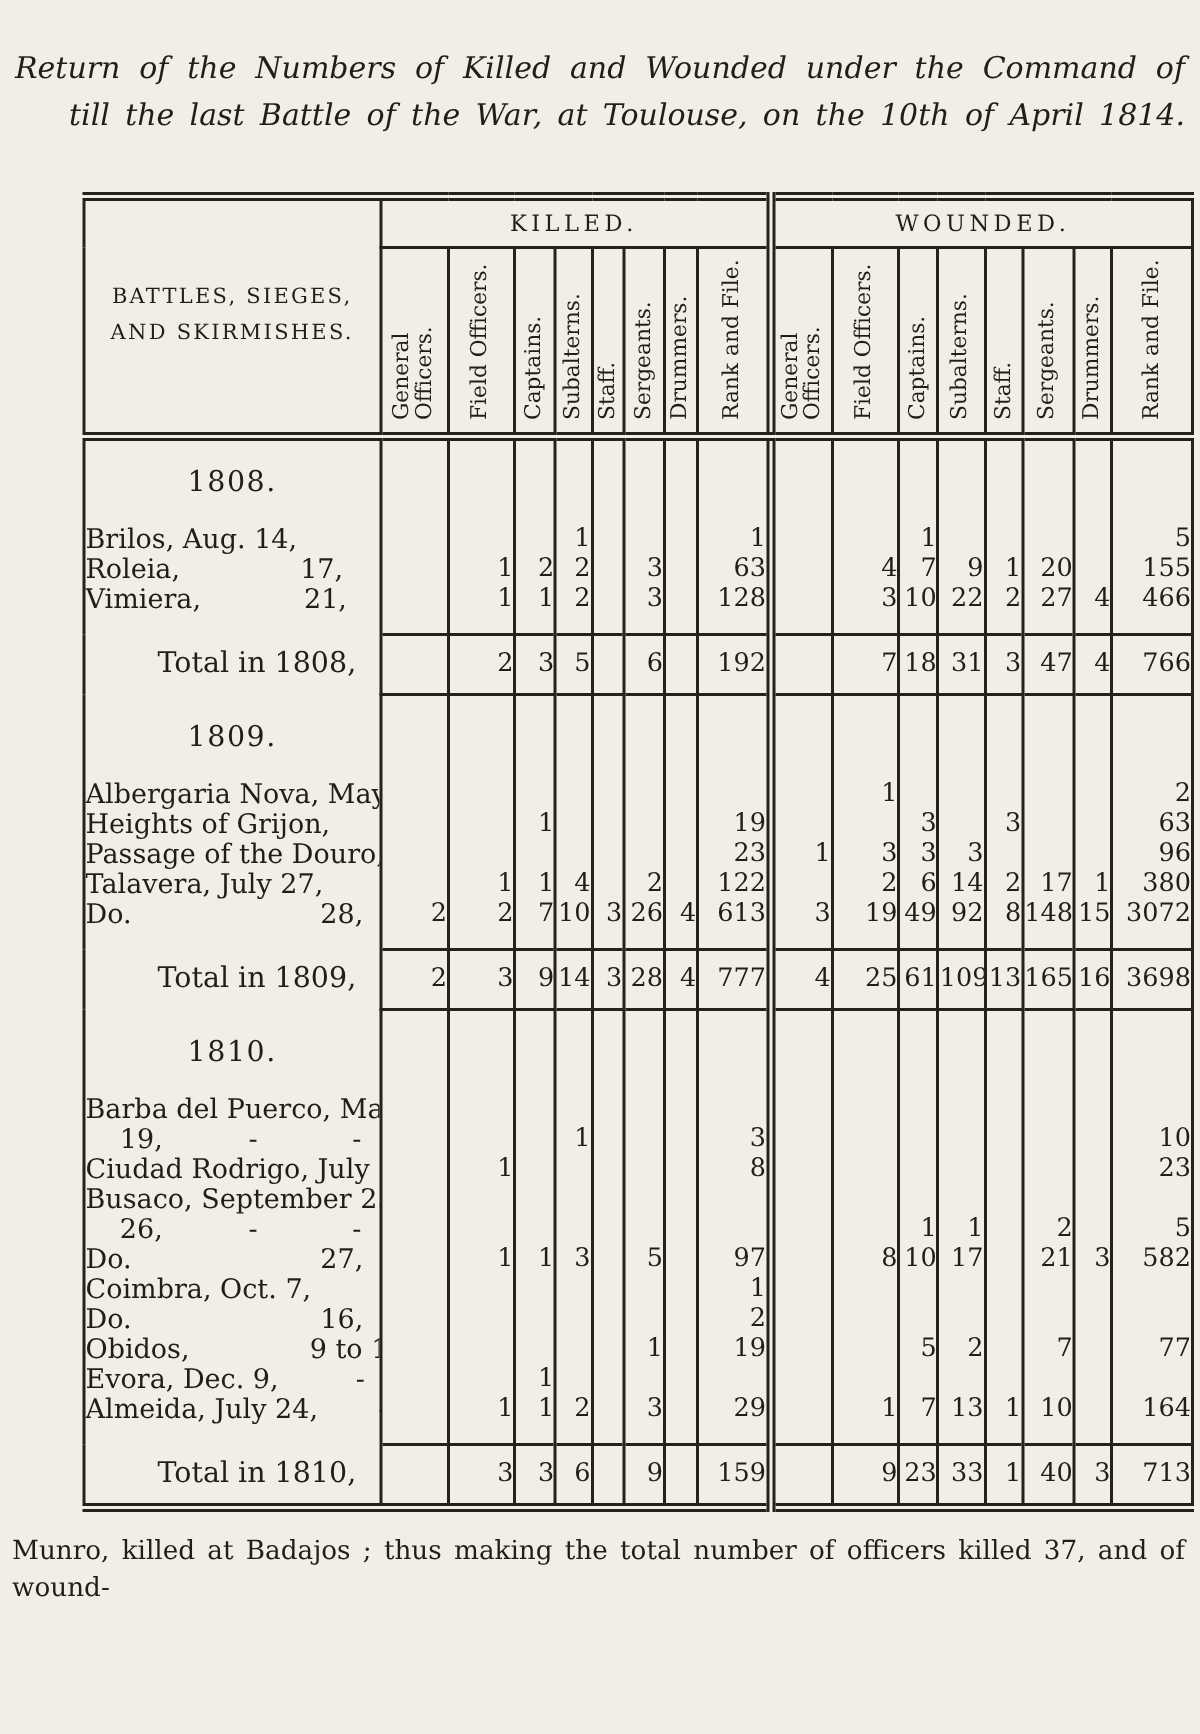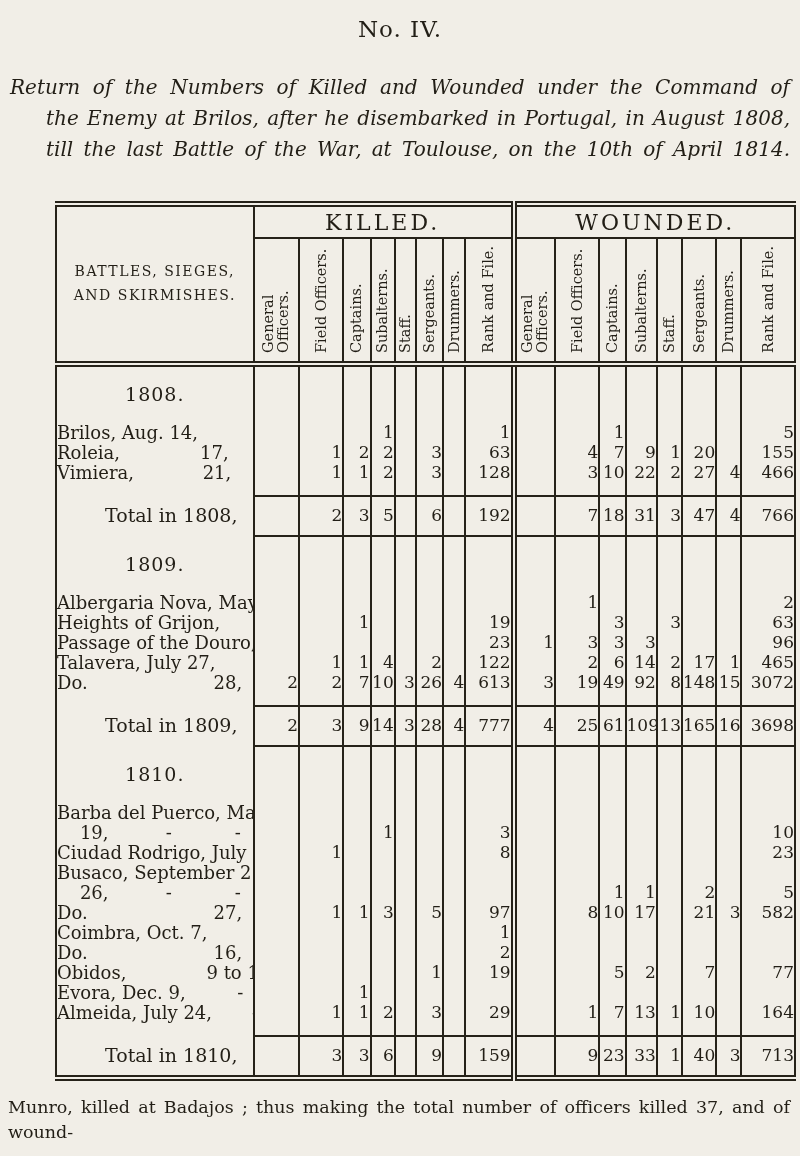--- a/index.html
+++ b/index.html
@@ -18,21 +18,21 @@
     border-left:2px solid #262219;border-right:2px solid #262219;
     border-top:6px double #262219;border-bottom:6px double #262219;
   }
   table.cas th, table.cas td{ padding:0;font-weight:normal;overflow:hidden; }
   .battles-head{
     text-align:center;font-weight:bold;font-size:14px;letter-spacing:1.5px;
     line-height:1.7;vertical-align:middle;border-bottom:6px double #262219;
   }
   .group-h{
     border-left:2px solid #262219;border-bottom:2px solid #262219;
-    text-align:center;font-weight:bold;font-size:22px;letter-spacing:3px;height:30px;
+    text-align:center;font-weight:bold;font-size:15px;letter-spacing:3px;height:30px;
     vertical-align:middle;
   }
   .vhead{
     border-left:2px solid #262219;border-bottom:6px double #262219;
     vertical-align:bottom;text-align:center;height:122px;
   }
   .wsep{ border-left:6px double #262219 !important; }
   .vtext{
     display:inline-block;writing-mode:vertical-rl;transform:rotate(180deg);
     font-size:14.5px;line-height:1.05;height:114px;margin-bottom:4px;text-align:left;
@@ -50,25 +50,23 @@
   .row-total .bcell{ padding-left:48px;font-size:19px; }
   .row-total .num{ border-top:2px solid #262219;border-bottom:2px solid #262219; }
 
   .footnote{ margin:14px 10px 0 8px;font-size:17.5px;line-height:1.4; }
   .fn-line{ text-align:justify;text-align-last:justify; }
 </style>
 </head>
 <body>
 
 <div class="page">
-  <div class="title">No. IV.</div>
 
   <div class="intro">
     <div class="intro-line first">Return of the Numbers of Killed and Wounded under the Command of</div>
-    <div class="intro-line">the Enemy at Brilos, after he disembarked in Portugal, in August 1808,</div>
     <div class="intro-line">till the last Battle of the War, at Toulouse, on the 10th of April 1814.</div>
   </div>
 
   <table class="cas">
       <colgroup>
         <col style="width: 196px;">
         <col style="width: 45px;">
         <col style="width: 44px;">
         <col style="width: 27px;">
         <col style="width: 24px;">
@@ -314,21 +312,21 @@
           <td class="num">2</td>
           <td class="num"></td>
           <td class="num">122</td>
           <td class="num wsep"></td>
           <td class="num">2</td>
           <td class="num">6</td>
           <td class="num">14</td>
           <td class="num">2</td>
           <td class="num">17</td>
           <td class="num">1</td>
-          <td class="num">465</td>
+          <td class="num">380</td>
         </tr>
         <tr class="row-battle">
           <td class="bcell">Do.                      28,        -</td>
           <td class="num">2</td>
           <td class="num">2</td>
           <td class="num">7</td>
           <td class="num">10</td>
           <td class="num">3</td>
           <td class="num">26</td>
           <td class="num">4</td>

